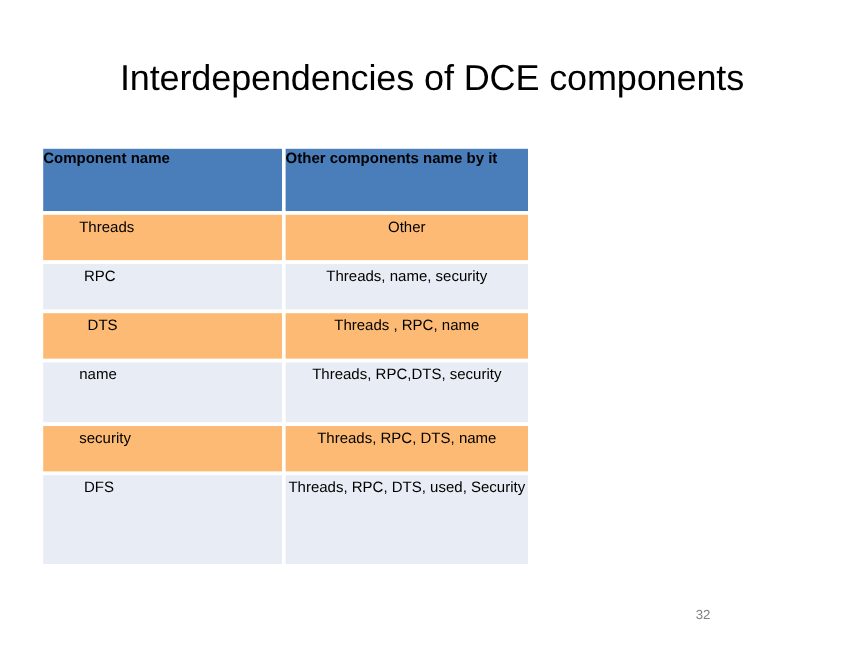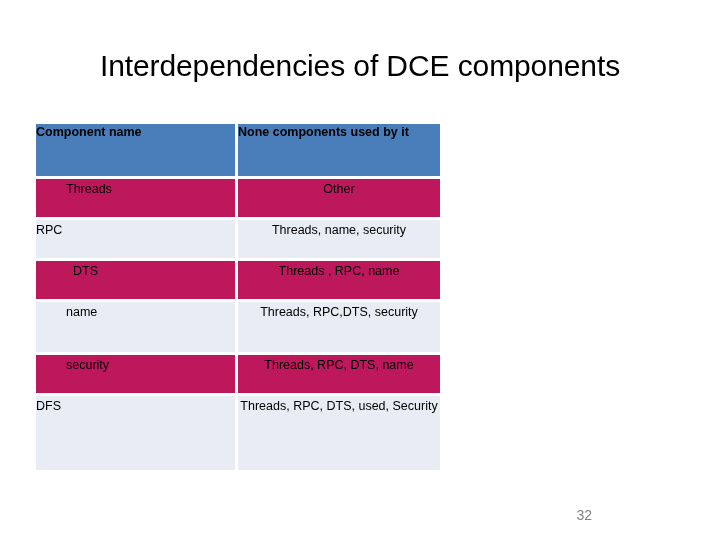--- a/index.html
+++ b/index.html
@@ -83,21 +83,21 @@
 
   
   .cell {
     font-size: 12.5px;
     font-weight: 400;
     line-height: 21px;
     color: #000000;
     box-sizing: border-box;
     vertical-align: top;
   }
-  .cell.dark  { background: #be185d; }
+  .cell.dark  { background: #fdba74; }
   .cell.light { background: #e8ecf4; }
 
   .cell.col1 {
     padding: 8px 0 8px 0;
     text-align: left;
   }
   .cell.col2 {
     padding: 8px 6px 8px 7px;
     text-align: center;
   }
@@ -119,29 +119,29 @@
   tr.sep td {
     height: 3px;
     background: #ffffff;
     padding: 0;
     font-size: 0;
     line-height: 0;
   }
 
   
   .ind-30 { padding-left: 30px; display: inline-block; }
-  .ind-34 { display: inline-block; }
+  .ind-34 { padding-left: 34px; display: inline-block; }
   .ind-37 { padding-left: 37px; display: inline-block; }
 
   
   #page-number {
     position: absolute;
     right: 24px;
     top: 507px;
-    font-size: 14px;
+    font-size: 11px;
     color: #808080;
     text-align: left;
   }
 </style>
 </head>
 <body>
 
 <div id="slide">
 
   <div id="slide-title">Interdependencies of DCE components</div>
@@ -149,21 +149,21 @@
   <table id="dce-table">
     <colgroup>
       <col class="c1">
       <col class="gap">
       <col class="c2">
     </colgroup>
     <thead>
       <tr>
         <th class="hdr-cell">Component name</th>
         <th class="vsep"></th>
-        <th class="hdr-cell">None components used by it</th>
+        <th class="hdr-cell">Other components name by it</th>
       </tr>
     </thead>
     <tbody>
       <tr class="sep">
         <td></td>
           <td class="vsep"></td>
           <td></td>
       </tr>
 
       <tr class="r-threads">

